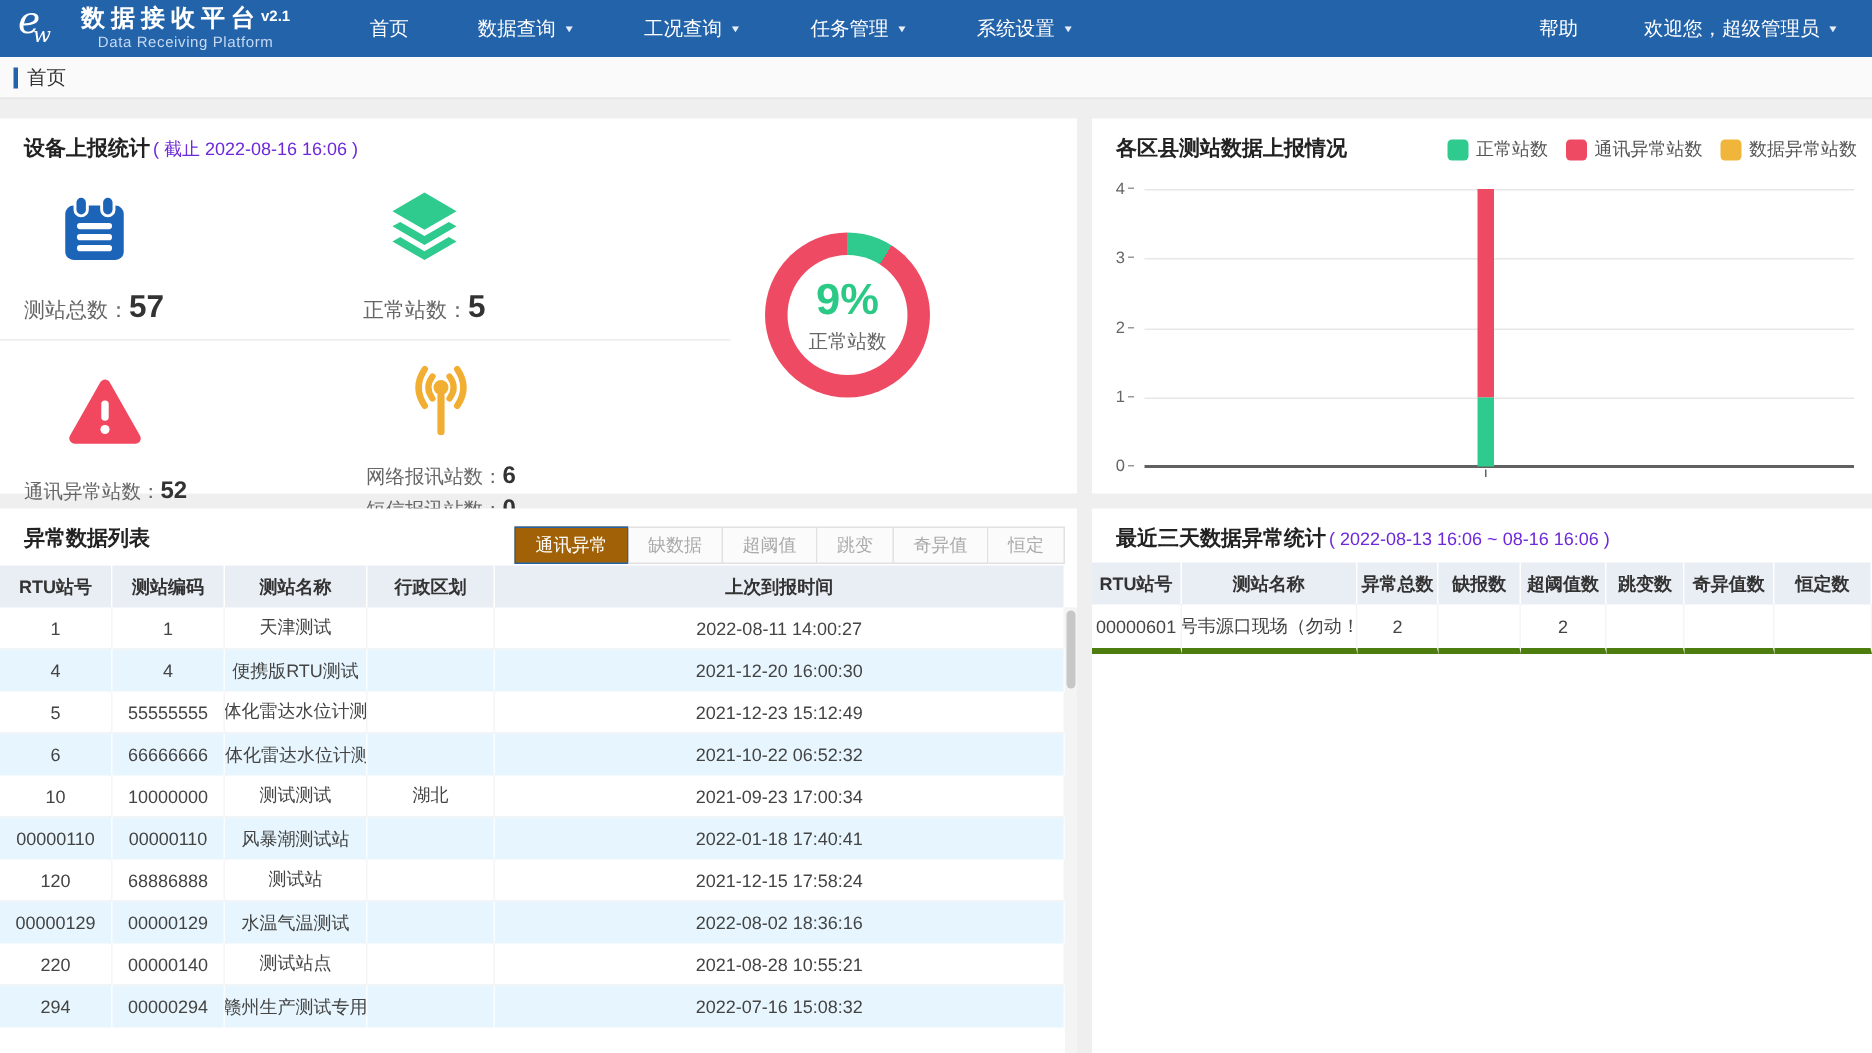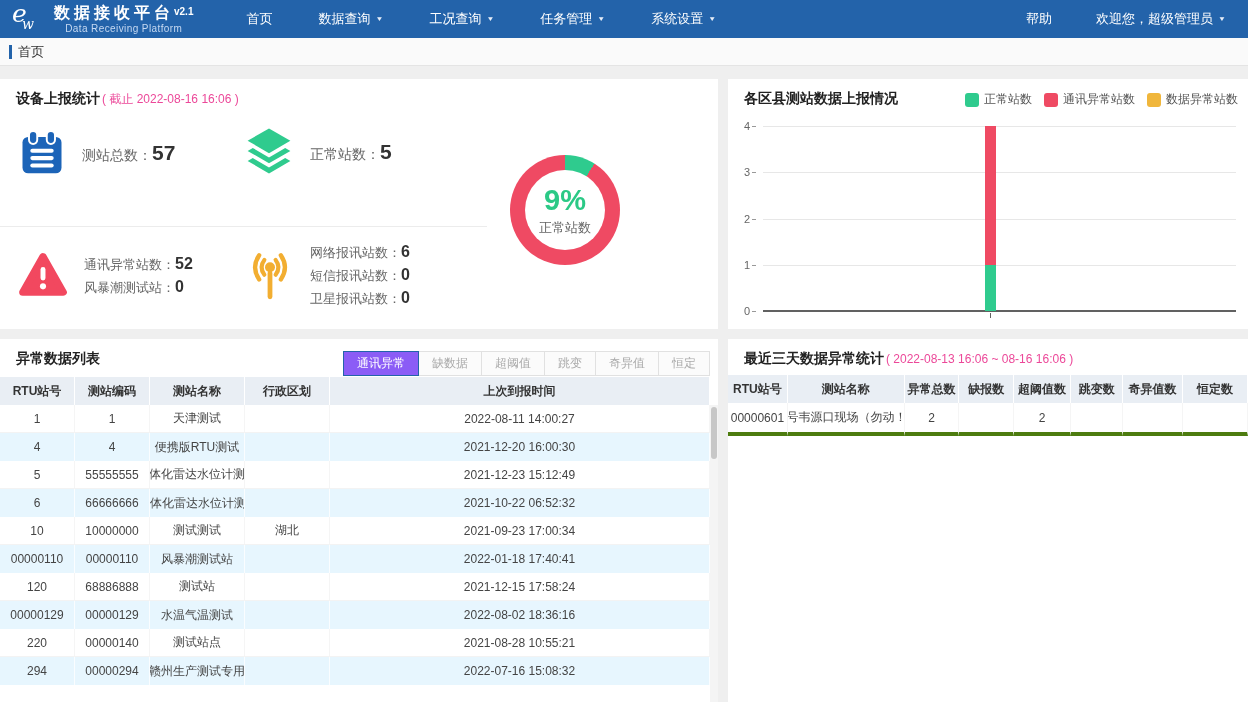--- a/index.html
+++ b/index.html
@@ -28,24 +28,24 @@
   .crumb-text { font-size:13px; color:#333; }
 
   
   .main { padding-top:13px; }
   .row1 { display:flex; gap:10px; height:250px; }
   .row2 { display:flex; gap:10px; height:415px; margin-top:10px; }
   .panel { background:#fff; position:relative; }
   .p-left { width:718px; }
   .p-right { width:520px; }
   .panel-title { position:absolute; top:11px; left:16px; font-size:14px; font-weight:bold; color:#222; white-space:nowrap; }
-  .panel-sub { font-weight:normal; font-size:12px; color:#ec4899; margin-left:2px; }
-
-  
-  .stat { position:absolute; display:flex; align-items:center; gap:14px; }
+  .panel-sub { font-weight:normal; font-size:12px; color:#6d28d9; margin-left:2px; }
+
+  
+  .stat { position:absolute; display:flex; align-items:center; gap:14px;flex-direction:column; }
   .stat-icon { flex:0 0 auto; }
   .stat-line { font-size:14px; color:#666; white-space:nowrap; }
   .stat-line b { font-size:21px; color:#333; font-weight:600; }
   .stat-sm { font-size:13px; color:#666; line-height:22px; white-space:nowrap; }
   .stat-sm b { font-size:16px; color:#333; font-weight:bold; }
   .divider { position:absolute; left:0; top:147px; width:487px; border-top:1px solid #ececec; }
   .donut { position:absolute; left:510px; top:76px; width:110px; height:110px; border-radius:50%;
     background:conic-gradient(#2fcb8e 0 9%, #ef4a63 9% 100%); }
   .donut-hole { position:absolute; inset:15px; background:#fff; border-radius:50%;
     display:flex; flex-direction:column; align-items:center; justify-content:center; }
@@ -67,21 +67,21 @@
   .bar { position:absolute; bottom:0; width:11px; left:calc(48% - 5px); height:100%; display:flex; flex-direction:column; }
   .seg-red { background:#ef4a63; height:75%; }
   .seg-green { background:#2fcb8e; height:25%; }
   .xtick { position:absolute; bottom:-7px; left:calc(48% + 0px); width:1px; height:5px; background:#616161; }
 
   
   .tabs { position:absolute; top:12px; right:8px; display:flex; }
   .tab { height:25px; line-height:23px; padding:0 13px; font-size:12px; color:#aaa;
     background:#fbfbfb; border:1px solid #e1e1e1; border-left:none; cursor:pointer; }
   .tab:first-child { border-left:1px solid #e1e1e1; }
-  .tab.active { background:#8b5cf6; border-color:#2363aa; color:#fff;text-align:center; }
+  .tab.active { background:#a16207; border-color:#2363aa; color:#fff;text-align:center; }
 
   
   .grid-table { position:absolute; left:0; right:8px; top:38px; }
   .g-row { display:grid; }
   .cols-left { grid-template-columns:75px 75px 95px 85px 1fr; }
   .g-head .g-cell { background:#e9eef4; font-weight:bold; color:#333; height:28px; border-right:1px solid #fff; }
   .g-cell { display:flex; align-items:center; justify-content:center; font-size:12px; color:#444;
     height:28px; border-right:1px solid rgba(0,0,0,0.04); overflow:hidden; white-space:nowrap; }
   .g-row.alt .g-cell { background:#e7f6fe; border-right:1px solid rgba(255,255,255,0.8); }
   .g-row.plain .g-cell { border-bottom:1px solid #f3f3f3; }

